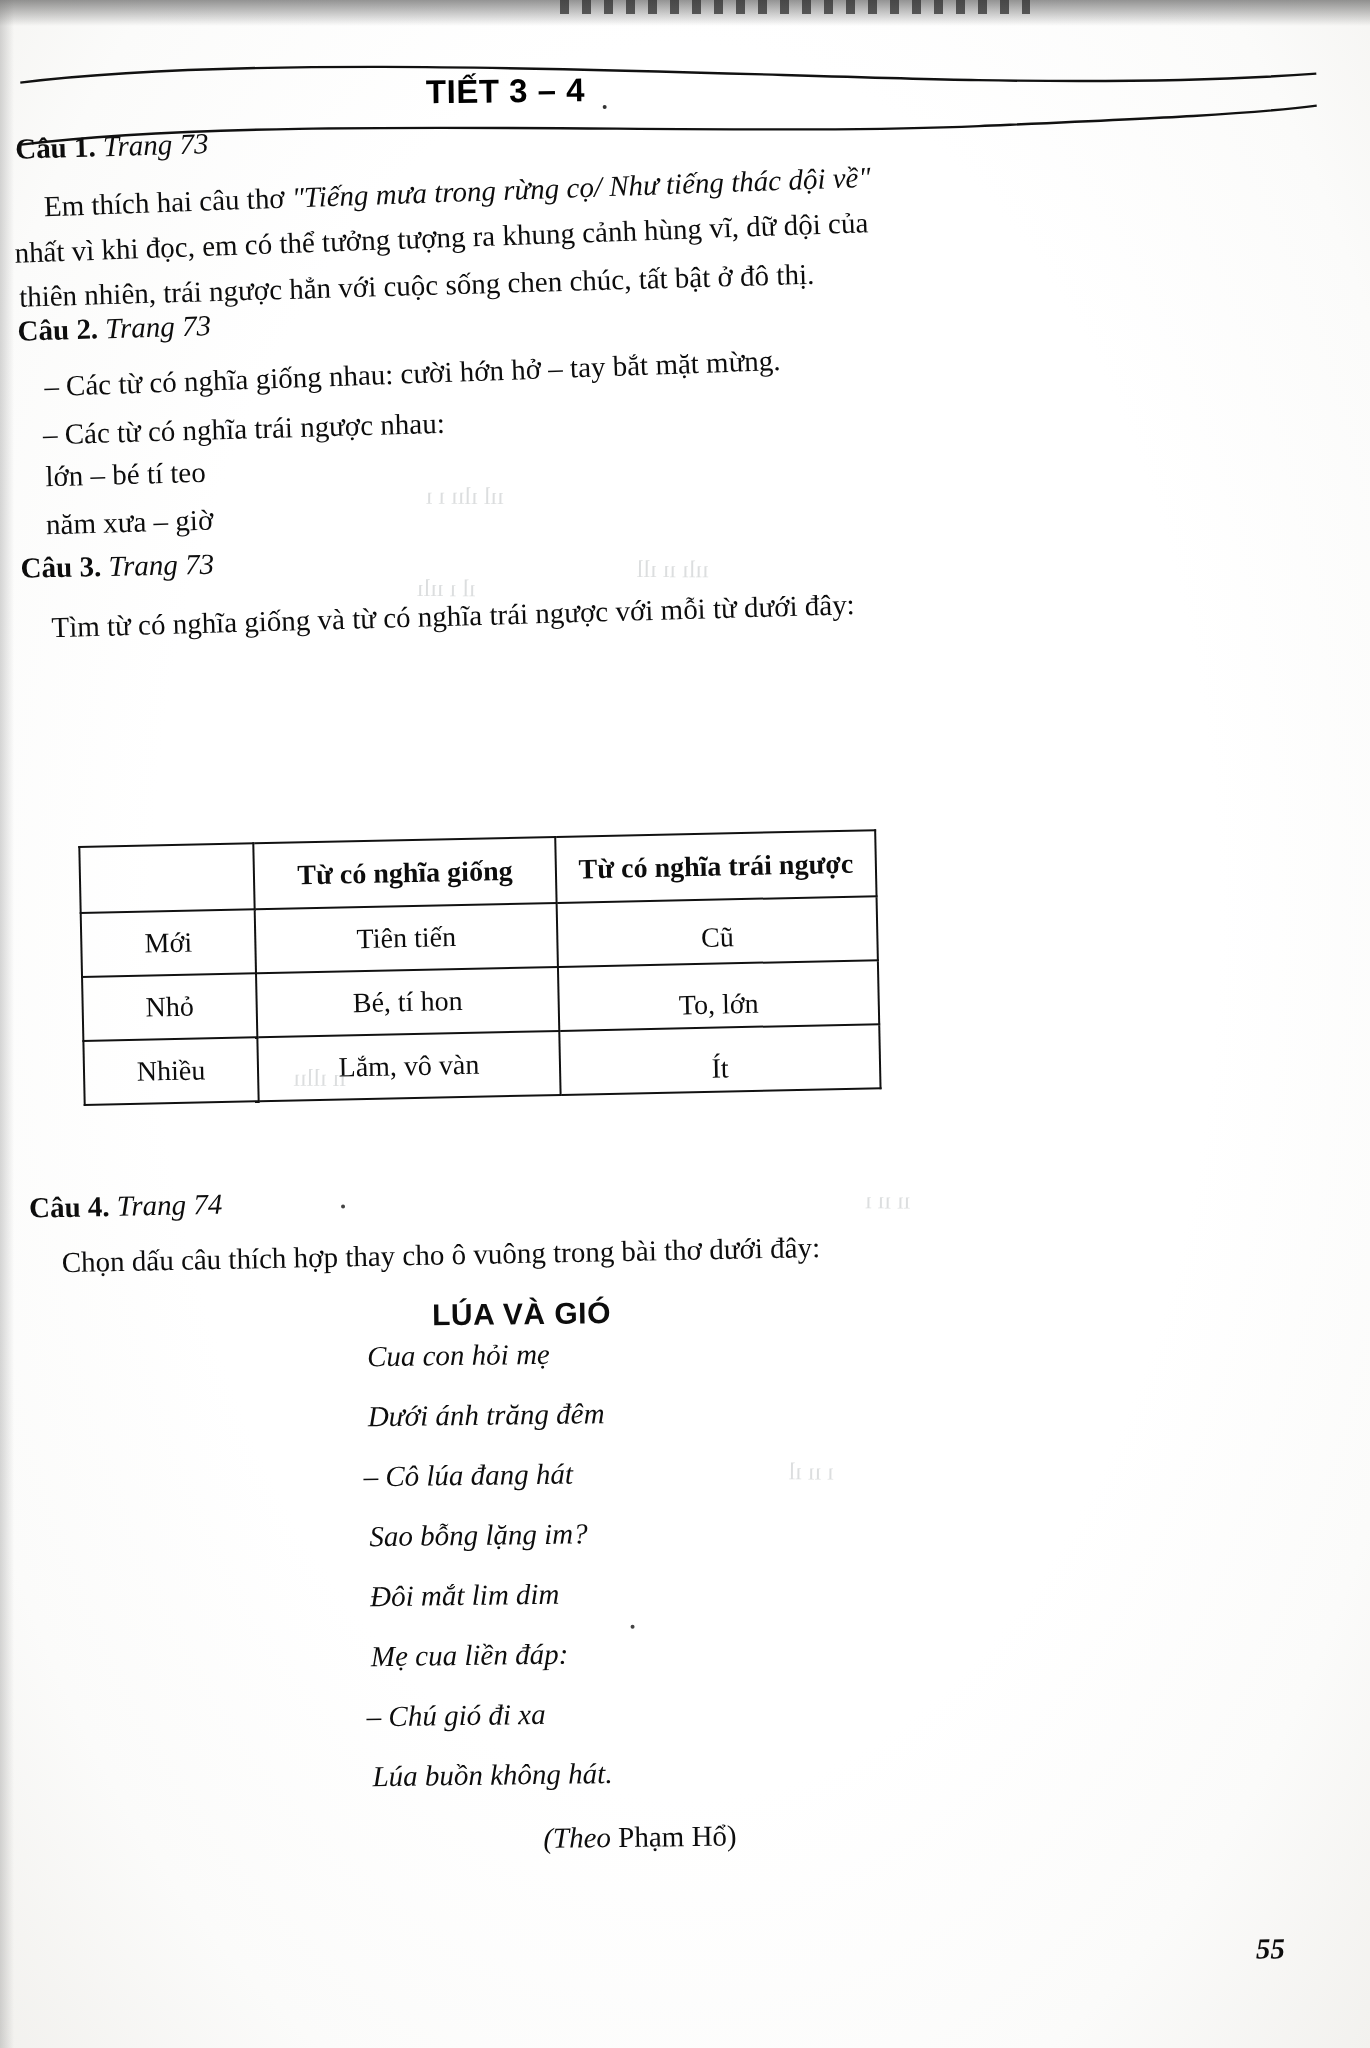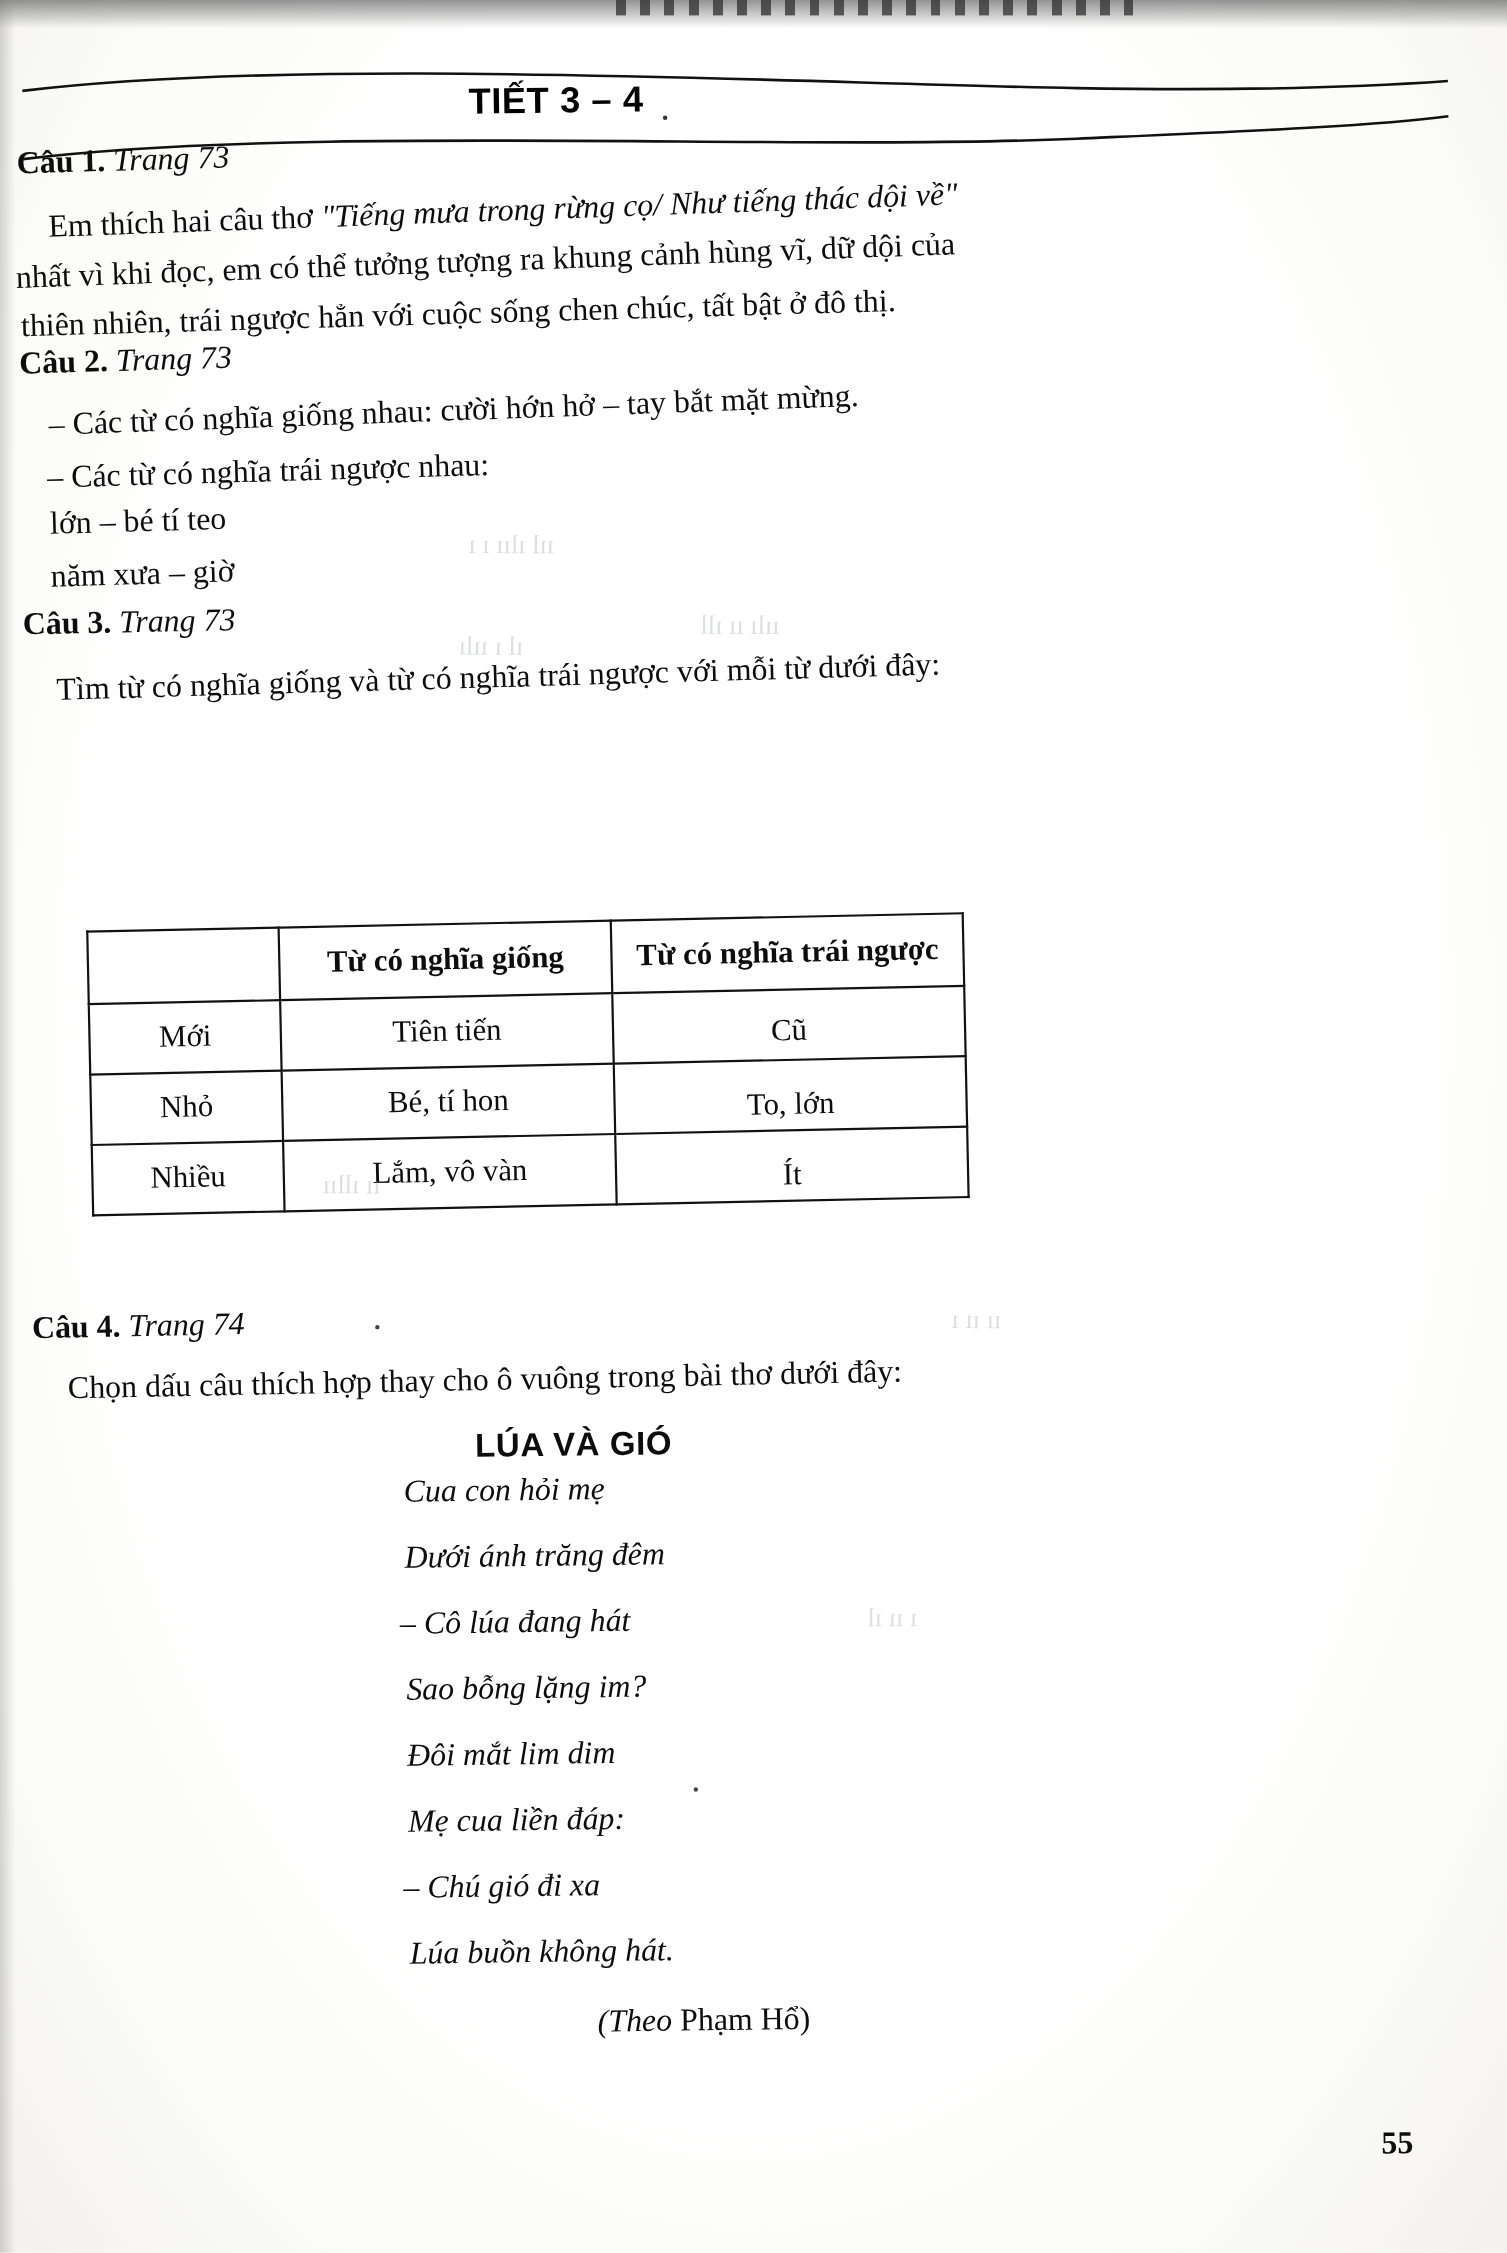--- a/index.html
+++ b/index.html
@@ -185,20 +185,21 @@
     white-space: nowrap;
   }
   .poem-credit i { font-style: italic; }
 
   .page-no {
     position: absolute;
     right: 100px;
     top: 1940px;
     font-size: 29px;
     font-weight: 700;
+    font-style: italic;
   }
 
   
   .ghost {
     position: absolute;
     color: rgba(140,145,150,0.30);
     font-size: 24px;
     white-space: nowrap;
     transform: scaleX(-1) rotate(-1deg);
     pointer-events: none;

